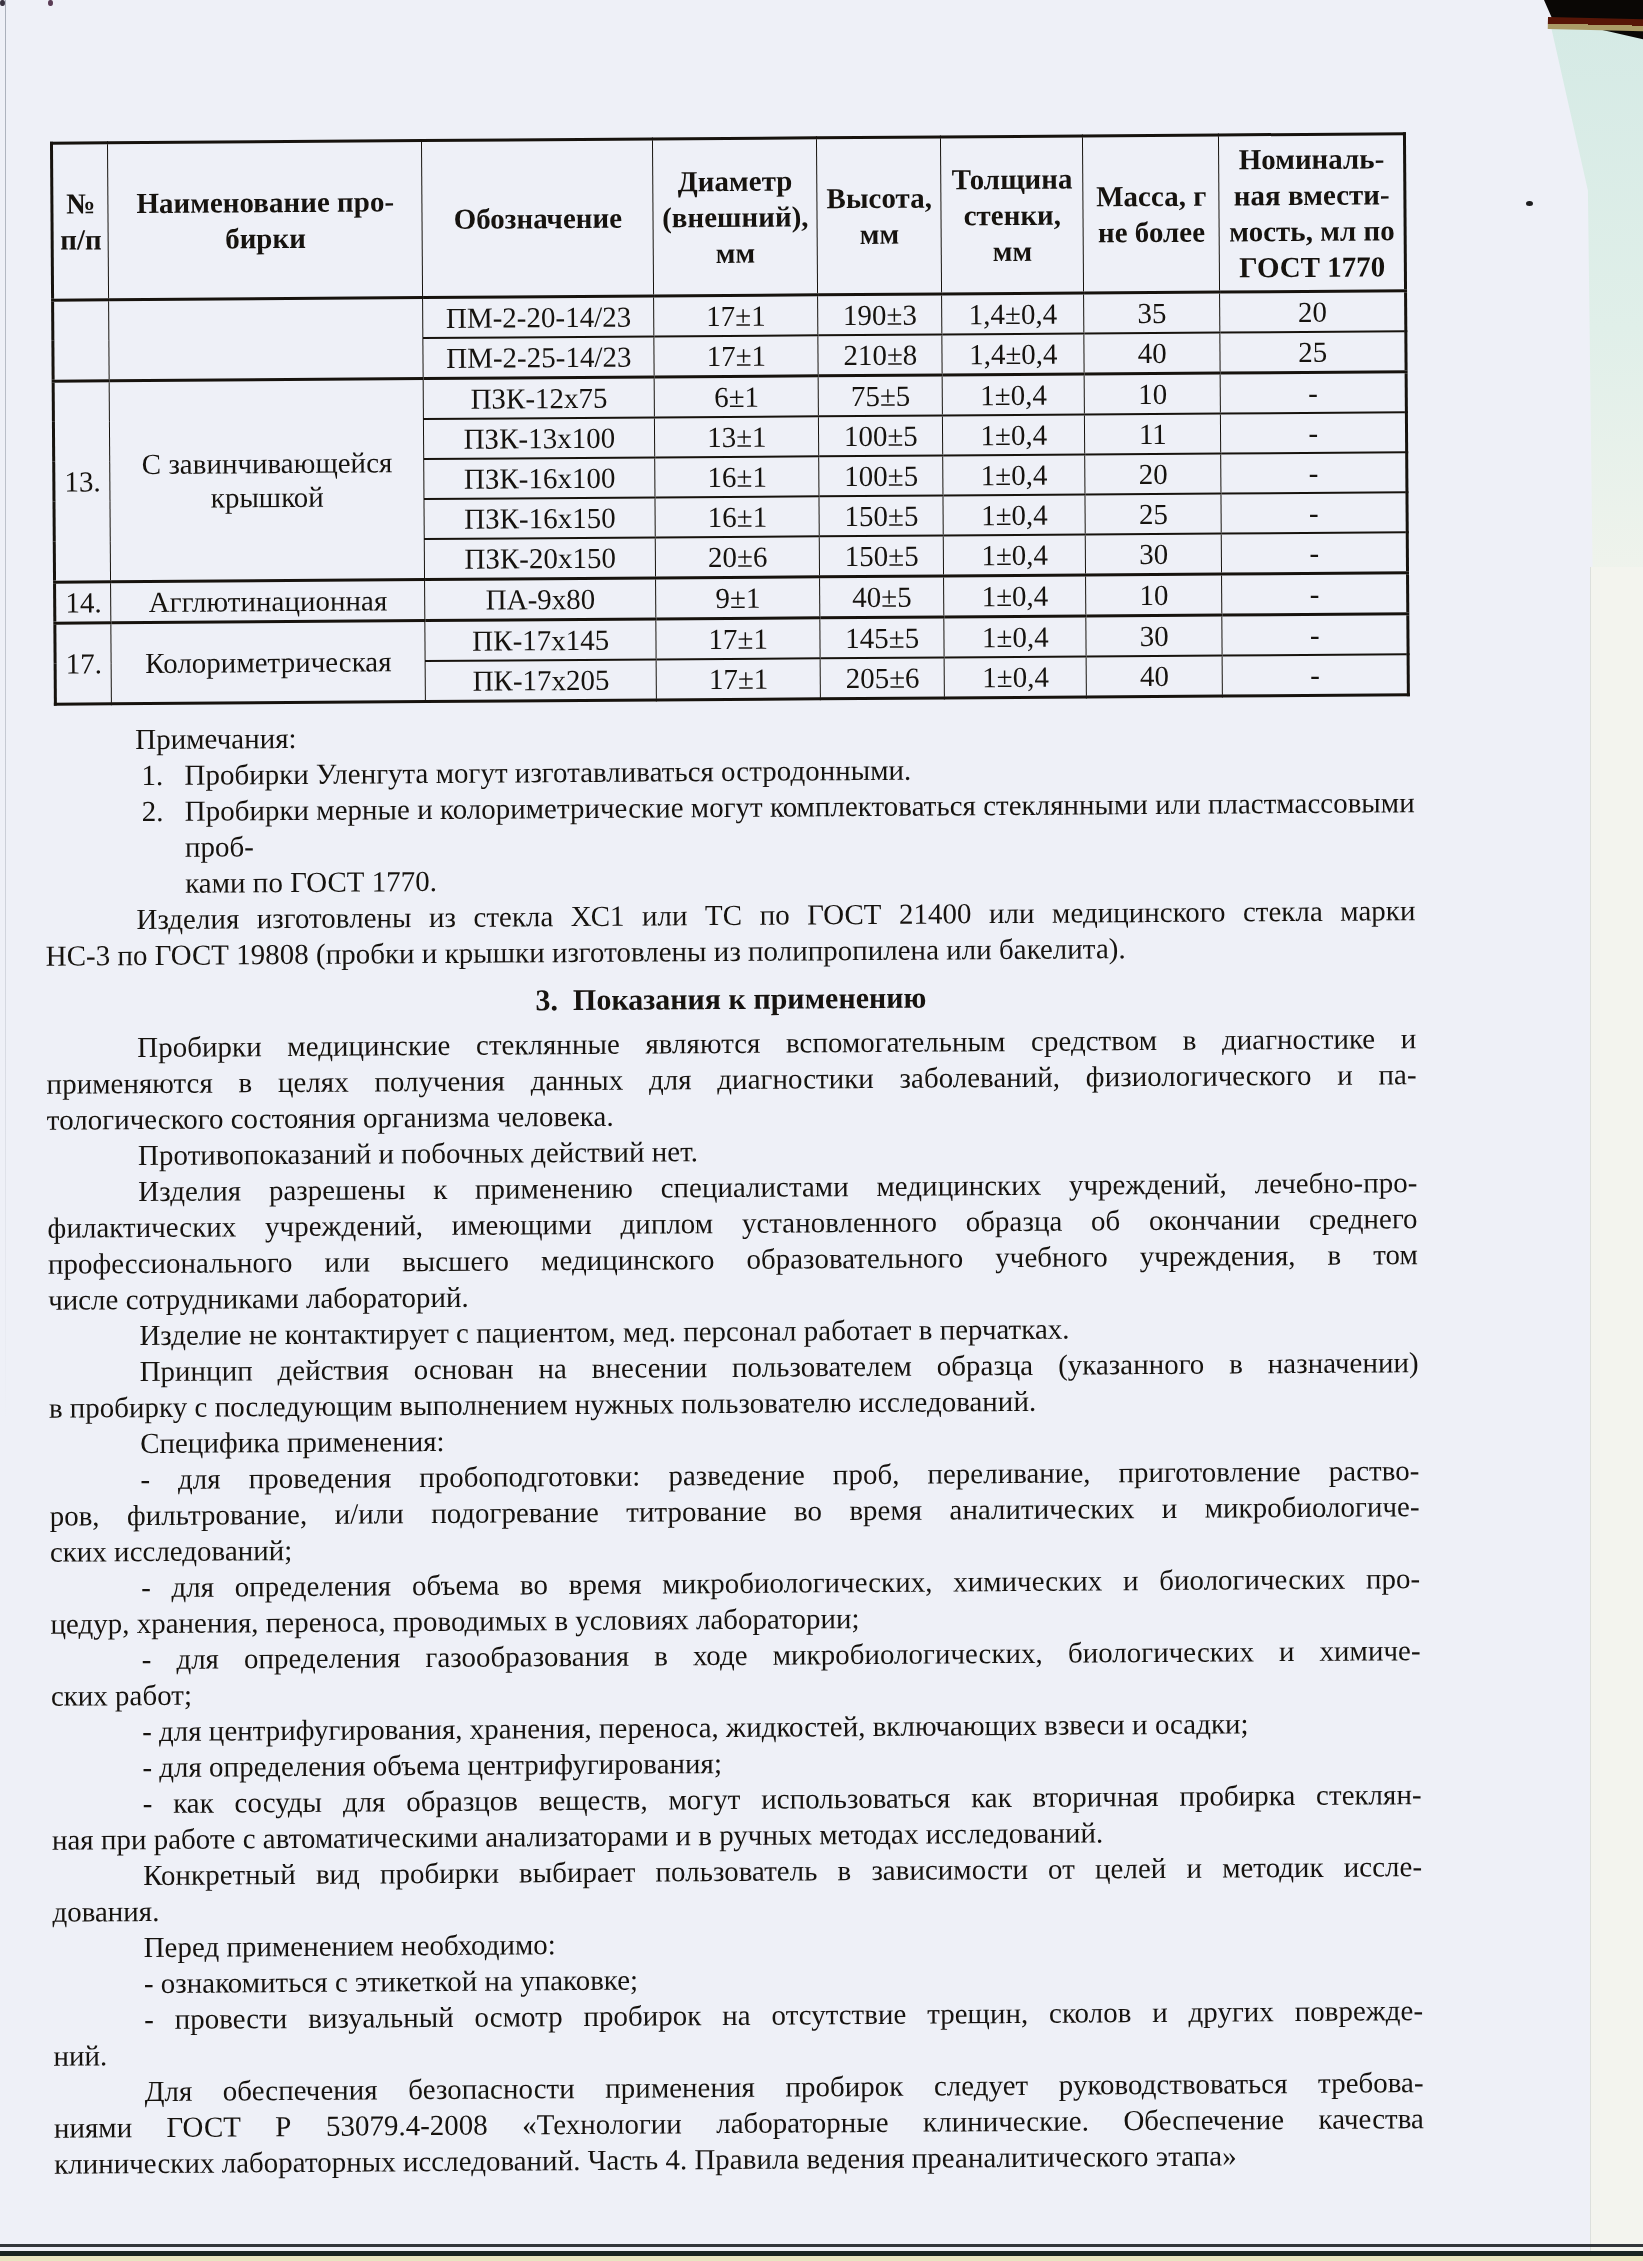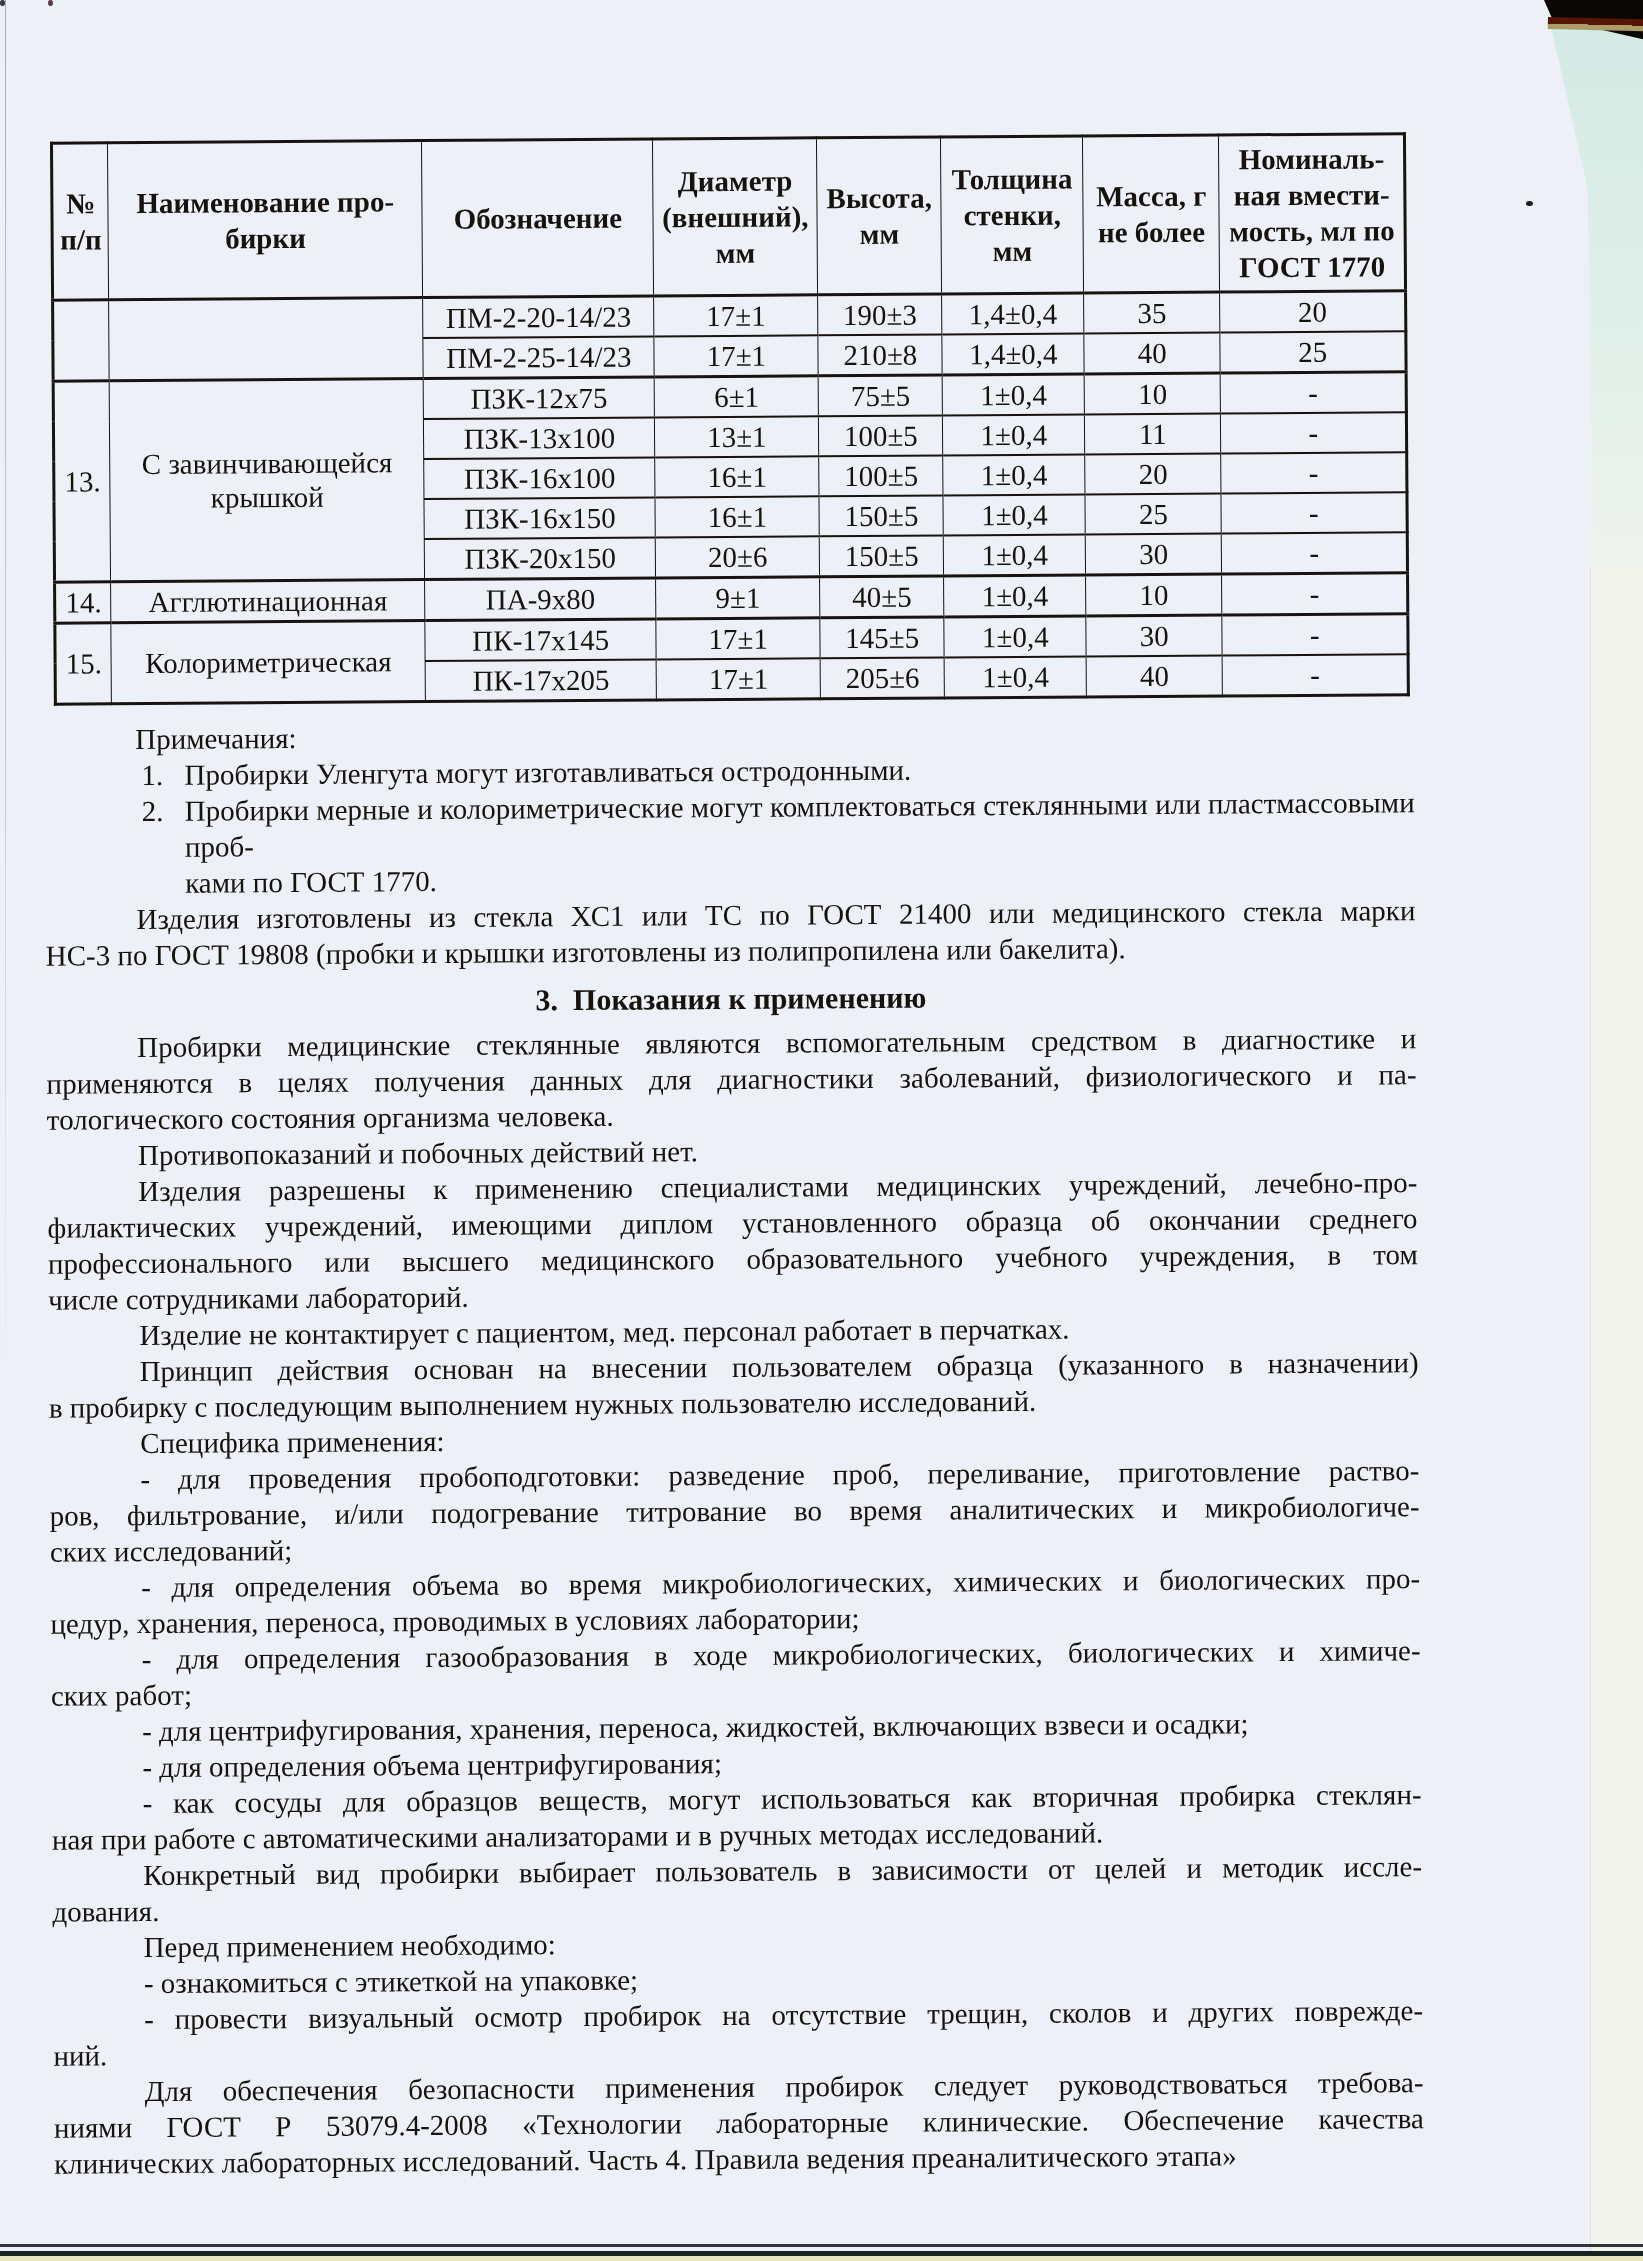--- a/index.html
+++ b/index.html
@@ -185,21 +185,21 @@
             <td class="cell-num" rowspan="1">14.</td>
             <td class="cell-name" rowspan="1">Агглютинационная</td>
             <td>ПА-9х80</td>
             <td>9±1</td>
             <td>40±5</td>
             <td>1±0,4</td>
             <td>10</td>
             <td>-</td>
           </tr>
           <tr class="group-start">
-            <td class="cell-num" rowspan="2">15.</td>
+            <td class="cell-num" rowspan="2">17.</td>
             <td class="cell-name" rowspan="2">Колориметрическая</td>
             <td>ПК-17х145</td>
             <td>17±1</td>
             <td>145±5</td>
             <td>1±0,4</td>
             <td>30</td>
             <td>-</td>
           </tr>
           <tr>
             <td>ПК-17х205</td>

